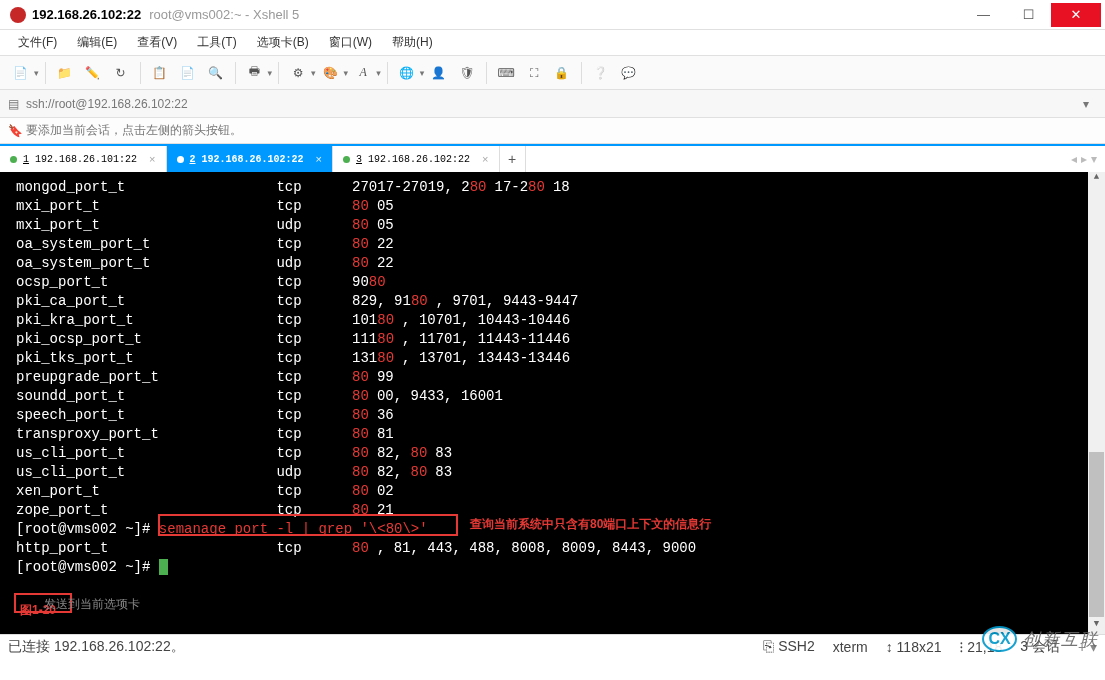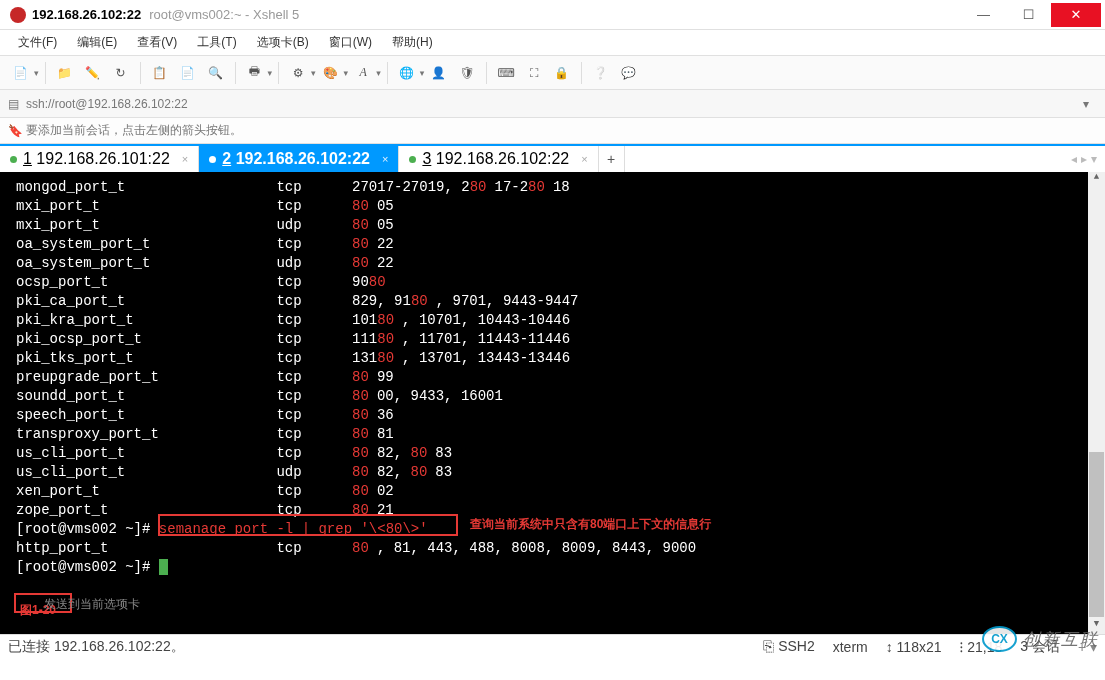--- a/index.html
+++ b/index.html
@@ -21,41 +21,41 @@
 .addressbar .abicon { width: 18px; color: #777; font-size: 12px; }
 .addressbar .abtext { color: #777; flex: 1; }
 .addressbar .abbtn { width: 22px; color: #777; text-align: center; }
 .infobar { height: 26px; display: flex; align-items: center; padding: 0 8px; background: #fdfdfd; border-bottom: 1px solid #e0e0e0; color: #777; }
 .infobar .ibicon { width: 18px; }
 .tabstrip { height: 28px; background: #fff; border-top: 2px solid #0099ff; display: flex; align-items: stretch; position: relative; }
 .tabstrip .tab { display: flex; align-items: center; padding: 0 10px; border-right: 1px solid #ddd; gap: 6px; background: #fff; }
 .tabstrip .tab.active { background: #0099ff; color: #fff; }
 .tabstrip .tab .dot { width: 7px; height: 7px; border-radius: 50%; background: #4caf50; }
 .tabstrip .tab.active .dot { background: #fff; }
-.tabstrip .tab .tx { font-size: 16px; }
+.tabstrip .tab .tx { font-size: 10px; font-family: Liberation Mono, monospace; }
 .tabstrip .tab.active .tx { color: #fff; font-weight: bold; }
 .tabstrip .tab .cx { color: #aaa; font-size: 11px; margin-left: 6px; }
 .tabstrip .tab.active .cx { color: #e0f0ff; }
 .tabstrip .addtab { width: 26px; display: flex; align-items: center; justify-content: center; border-right: 1px solid #ddd; color: #555; font-size: 14px; }
 .tabstrip .tabnav { margin-left: auto; display: flex; align-items: center; padding: 0 8px; color: #bbb; gap: 4px; }
 .terminal { background: #000; height: 462px; position: relative; overflow: hidden; font-family: "Consolas","Courier New",monospace; font-size: 14px; }
 .terminal-content { padding: 6px 8px; color: #fff; line-height: 19px; white-space: nowrap; }
 .tline { white-space: pre; }
 .w { color: #fff; padding-left: 8px; }
 .r { color: #e53935; }
 .redbox { position: absolute; border: 2px solid #e53935; }
 .redlbl { position: absolute; color: #e53935; font-weight: bold; font-family: "Microsoft YaHei",sans-serif; font-size: 12px; }
 .cursor { display: inline-block; width: 9px; height: 16px; background: #4caf50; vertical-align: middle; }
 .term-scroll { position: absolute; right: 0; top: 0; width: 17px; height: 100%; background: #f0f0f0; }
 .term-scroll .th { position: absolute; width: 15px; left: 1px; background: #c0c0c0; }
 .term-scroll .ar { position: absolute; width: 15px; height: 15px; left: 1px; text-align: center; font-size: 9px; color: #666; background: #f0f0f0;}
 .statusfoot2 { height: 24px; display: flex; align-items: center; padding: 0 8px; background: #fff; border-top: 1px solid #ddd; color: #444; font-size: 14px; gap: 18px; }
 .statusfoot2 .sleft { flex: 1; }
 .watermark { position: absolute; right: 6px; bottom: 28px; display: flex; align-items: center; gap: 6px; opacity: 0.9; }
-.watermark .wlogo { width: 35px; height: 26px; border: 2px solid #0099cc; border-radius: 50%; display: flex; align-items: center; justify-content: center; color: #0099cc; font-weight: bold; font-size: 12px; background:#fff;}
+.watermark .wlogo { width: 35px; height: 26px; border: 2px solid #0099cc; border-radius: 50%; display: flex; align-items: center; justify-content: center; color: #0099cc; font-weight: bold; font-size: 16px; background:#fff;}
 .watermark .wtxt { font-size: 17px; color: #666; letter-spacing: 2px; font-style: italic; }
 </style>
 </head>
 <body>
 
 <div class="titlebar">
   <div class="icon-app"></div>
   <span class="title-main">192.168.26.102:22</span>
   <span class="title-sub">root@vms002:~ - Xshell 5</span>
   <div class="winbtns">

